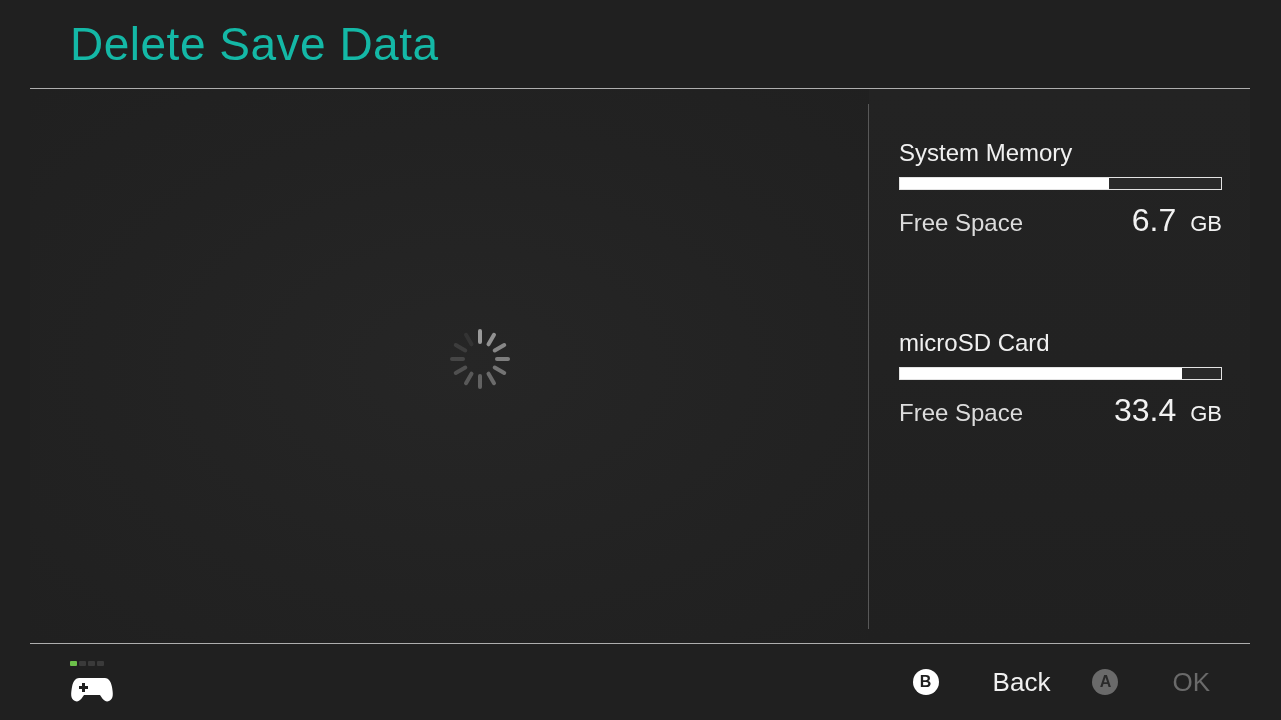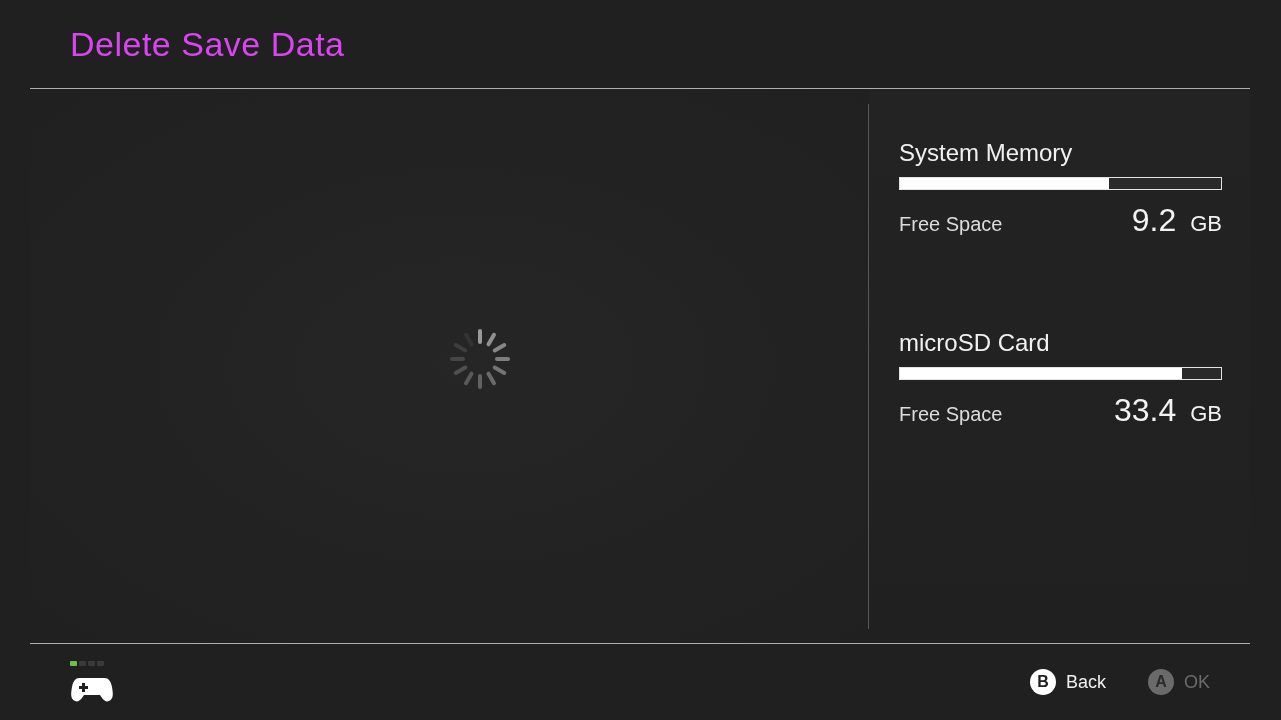--- a/index.html
+++ b/index.html
@@ -1,59 +1,59 @@
 <!DOCTYPE html>
 <html><head>
 <meta charset="utf-8">
 <style>
   * { margin: 0; padding: 0; box-sizing: border-box; }
   html, body { width: 1281px; height: 720px; overflow: hidden; background: #202020; font-family: -apple-system, "Segoe UI", Arial, sans-serif; color: #ededed; }
   .screen { position: relative; width: 1281px; height: 720px; }
 
   
   .header { position: absolute; left: 30px; right: 31px; top: 0; height: 88px; display: flex; align-items: center; }
-  .header-title { font-size: 34px; font-weight: 400; letter-spacing: 0.5px; color: #d946ef; padding-left: 40px; }
+  .header-title { font-size: 46px; font-weight: 400; letter-spacing: 0.5px; color: #14b8a6; padding-left: 40px; }
   .header-rule { position: absolute; left: 30px; right: 31px; top: 88px; height: 1px; background: #aeaeae; }
 
   
   .content { position: absolute; left: 30px; right: 31px; top: 89px; bottom: 76px; }
   .content-left { position: absolute; left: 0; top: 0; bottom: 0; width: 838px; background: radial-gradient(ellipse at 52% 50%, #262626 0%, #222222 60%, #202020 100%); }
   .content-sep { position: absolute; left: 838px; top: 15px; bottom: 15px; width: 1px; background: rgba(255,255,255,0.25); }
   .content-right { position: absolute; left: 839px; top: 0; bottom: 0; right: 0; padding: 50px 28px 1px 30px; background: linear-gradient(180deg, #232323 0%, #222222 50%, #202020 100%); }
 
   
   .spinner { position: absolute; left: 420px; top: 240px; width: 60px; height: 60px; animation: spin 1.1s linear infinite; }
   .spoke { position: absolute; left: 50%; top: 50%; width: 4px; height: 15px; margin-left: -2px; margin-top: -30px; background: #9a9a9a; border-radius: 2px; transform-origin: 2px 30px; }
   @keyframes spin { from { transform: rotate(0deg); } to { transform: rotate(360deg); } }
 
   
   .storage-block { margin-bottom: 90px; }
   .storage-title { font-size: 24px; font-weight: 400; color: #f0f0f0; margin-bottom: 10px; }
   .storage-bar { width: 100%; height: 13px; border: 1px solid #e3e3e3; background: #2a2a2a; }
   .storage-bar-fill { height: 100%; background: #ffffff; }
   .storage-row { display: flex; justify-content: space-between; align-items: baseline; margin-top: 12px; }
-  .free-label { font-size: 20px; color: #dcdcdc; }
+  .free-label { font-size: 24px; color: #dcdcdc; }
   .free-value { font-size: 32px; color: #f2f2f2; font-weight: 400; }
   .free-unit { font-size: 22px; margin-left: 14px; }
 
   
   .footer-rule { position: absolute; left: 30px; right: 31px; bottom: 76px; height: 1px; background: #aeaeae; }
   .footer { position: absolute; left: 30px; right: 31px; bottom: 0; height: 76px; display: flex; align-items: center; justify-content: space-between; padding: 0 40px 0 40px; }
   .footer-left { display: flex; flex-direction: column; gap: 4px; align-items: flex-start; }
   .battery-dots { display: flex; gap: 2px; margin-bottom: 4px;}
   .battery-dot { width: 7px; height: 5px; background: #3a3a3a; border-radius: 1px; }
   .battery-dot.on { background: #6cc04a; }
   .controller-icon { width: 44px; height: 30px; }
 
   .footer-right { display: flex; align-items: center; gap: 42px; }
   .hint { display: flex; align-items: center; gap: 10px; }
   .hint-circle { width: 26px; height: 26px; border-radius: 50%; display: flex; align-items: center; justify-content: center; font-size: 16px; font-weight: 700; }
   .hint-b .hint-circle { background: #ffffff; color: #202020; }
   .hint-a .hint-circle { background: #6a6a6a; color: #2a2a2a; }
-  .hint-label { font-size: 18px; }
+  .hint-label { font-size: 26px; margin-left: 44px; }
   .hint-b .hint-label { color: #f0f0f0; }
   .hint-a .hint-label { color: #6a6a6a; }
 </style>
 </head>
 <body>
 
 <div class="screen">
 
   <div class="header">
     <div class="header-title">Delete Save Data</div>
@@ -83,21 +83,21 @@
     <div class="content-right">
 
       <div class="storage-block">
         <div class="storage-title">System Memory</div>
         <div class="storage-bar">
           <div class="storage-bar-fill" style="width:65%"></div>
         </div>
         <div class="storage-row">
           <div class="free-label">Free Space</div>
           <div class="free-value">
-            <span>9.2</span><span class="free-unit">GB</span>
+            <span>6.7</span><span class="free-unit">GB</span>
           </div>
         </div>
       </div>
 
       <div class="storage-block">
         <div class="storage-title">microSD Card</div>
         <div class="storage-bar">
           <div class="storage-bar-fill" style="width:88%"></div>
         </div>
         <div class="storage-row">

